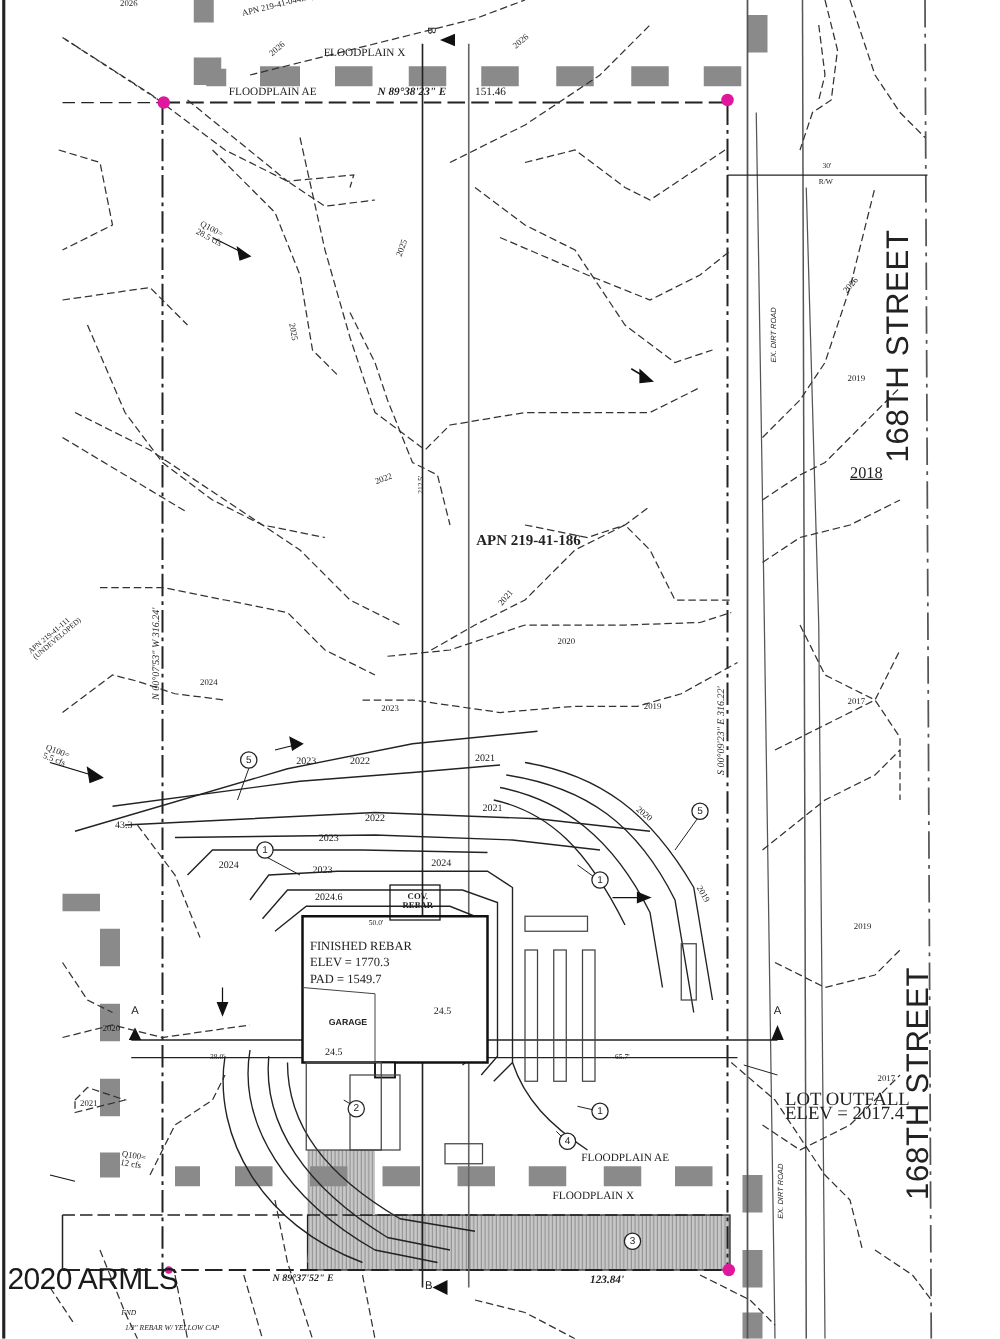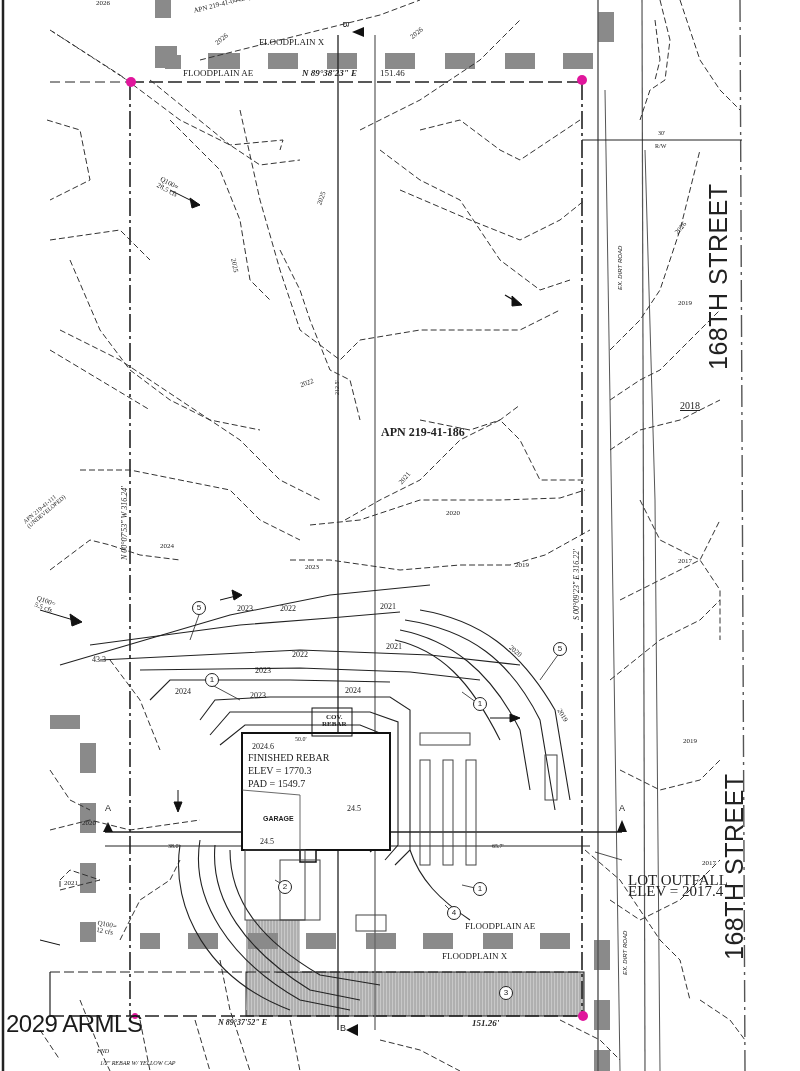--- a/index.html
+++ b/index.html
@@ -270,39 +270,39 @@
 <div class="lbl serif small" style="left:227px;top:262px;font-size:7px;transform:rotate(80deg);">2025</div>
 <div class="lbl serif small" style="left:315px;top:195px;font-size:7px;transform:rotate(-70deg);">2025</div>
 <div class="lbl serif small" style="left:300px;top:380px;font-size:7px;transform:rotate(-20deg);">2022</div>
 <div class="lbl serif small" style="left:398px;top:475px;font-size:7px;transform:rotate(-50deg);">2021</div>
 <div class="lbl serif small" style="left:446px;top:510px;font-size:7px;">2020</div>
 <div class="lbl serif small" style="left:515px;top:562px;font-size:7px;">2019</div>
 <div class="lbl serif small" style="left:305px;top:564px;font-size:7px;">2023</div>
 <div class="lbl serif small" style="left:160px;top:543px;font-size:7px;">2024</div>
 <div class="lbl serif small" style="left:674px;top:225px;font-size:7px;transform:rotate(-50deg);">2026</div>
 <div class="lbl serif small" style="left:678px;top:300px;font-size:7px;">2019</div>
-<div class="lbl serif small" style="left:680px;top:401px;font-size:10px;text-decoration:underline;">2018</div>
+<div class="lbl serif small" style="left:680px;top:371px;font-size:13px;text-decoration:underline;">2018</div>
 <div class="lbl serif small" style="left:678px;top:558px;font-size:7px;">2017</div>
 <div class="lbl serif small" style="left:683px;top:738px;font-size:7px;">2019</div>
 <div class="lbl serif small" style="left:702px;top:860px;font-size:7px;">2017</div>
 
 <div class="lbl serif small" style="left:92px;top:656px;font-size:8px;">43.3</div>
 <div class="lbl serif small" style="left:237px;top:605px;font-size:8px;">2023</div>
 <div class="lbl serif small" style="left:280px;top:605px;font-size:8px;">2022</div>
 <div class="lbl serif small" style="left:292px;top:651px;font-size:8px;">2022</div>
 <div class="lbl serif small" style="left:255px;top:667px;font-size:8px;">2023</div>
 <div class="lbl serif small" style="left:175px;top:688px;font-size:8px;">2024</div>
 <div class="lbl serif small" style="left:250px;top:692px;font-size:8px;">2023</div>
 <div class="lbl serif small" style="left:345px;top:687px;font-size:8px;">2024</div>
 <div class="lbl serif small" style="left:380px;top:603px;font-size:8px;">2021</div>
 <div class="lbl serif small" style="left:386px;top:643px;font-size:8px;">2021</div>
 <div class="lbl serif small" style="left:508px;top:648px;font-size:7px;transform:rotate(40deg);">2020</div>
 <div class="lbl serif small" style="left:555px;top:712px;font-size:7px;transform:rotate(60deg);">2019</div>
 
-<div class="lbl serif small" style="left:252px;top:714px;font-size:8px;margin-top:29px;">2024.6</div>
+<div class="lbl serif small" style="left:252px;top:714px;font-size:8px;">2024.6</div>
 <div class="lbl serif" style="left:322px;top:714px;font-size:7px;font-weight:bold;text-align:center;">
   <span>COV.</span><br>
   <span>REBAR</span>
 </div>
 <div class="lbl serif small" style="left:295px;top:736px;font-size:6px;">50.0'</div>
 
 <div class="lbl serif" style="left:248px;top:751px;font-size:10px;line-height:13px;">
   <div>FINISHED REBAR</div>
   <div>ELEV = 1770.3</div>
   <div>PAD = 1549.7</div>
@@ -321,28 +321,28 @@
 
 <div class="lbl serif" style="left:628px;top:875px;font-size:15px;line-height:11px;">
   <div>LOT OUTFALL</div>
   <div>ELEV = 2017.4</div>
 </div>
 
 <div class="lbl serif" style="left:465px;top:922px;font-size:9px;">FLOODPLAIN AE</div>
 <div class="lbl serif" style="left:442px;top:952px;font-size:9px;">FLOODPLAIN X</div>
 
 <div class="lbl serif" style="left:218px;top:1019px;font-size:8px;font-style:italic;font-weight:bold;">N 89°37'52" E</div>
-<div class="lbl serif" style="left:472px;top:1019px;font-size:9px;font-style:italic;font-weight:bold;">151.26'</div>
+<div class="lbl serif" style="left:472px;top:1019px;font-size:9px;font-style:italic;font-weight:bold;">123.84'</div>
 <div class="lbl sans" style="left:340px;top:1024px;font-size:9px;">B</div>
 
 <div class="lbl serif" style="left:97px;top:1048px;font-size:6px;font-style:italic;">FND</div>
 <div class="lbl serif" style="left:100px;top:1060px;font-size:6px;font-style:italic;">1/2" REBAR W/ YELLOW CAP</div>
 
 <div class="bubble" style="left:192px;top:601px;">5</div>
 <div class="bubble" style="left:205px;top:673px;">1</div>
 <div class="bubble" style="left:473px;top:697px;">1</div>
 <div class="bubble" style="left:553px;top:642px;">5</div>
 <div class="bubble" style="left:278px;top:880px;">2</div>
 <div class="bubble" style="left:473px;top:882px;">1</div>
 <div class="bubble" style="left:447px;top:906px;">4</div>
 <div class="bubble" style="left:499px;top:986px;">3</div>
 
-<div class="watermark">2029 ARMLS</div>
+<div class="watermark">2020 ARMLS</div>
 
 </body></html>

